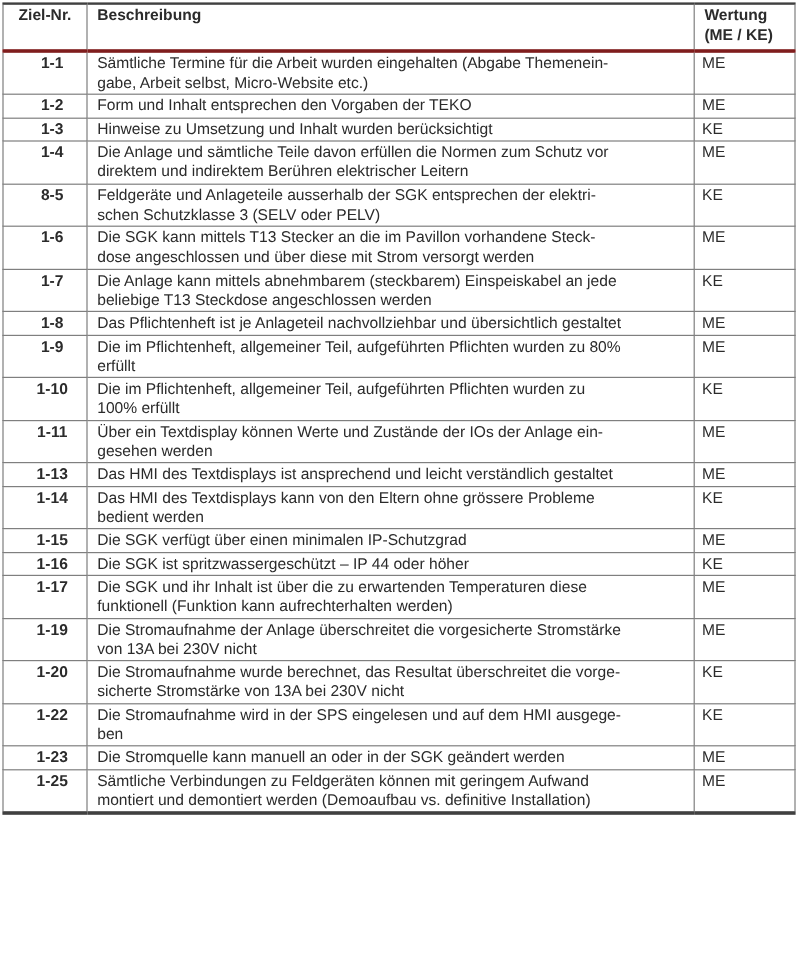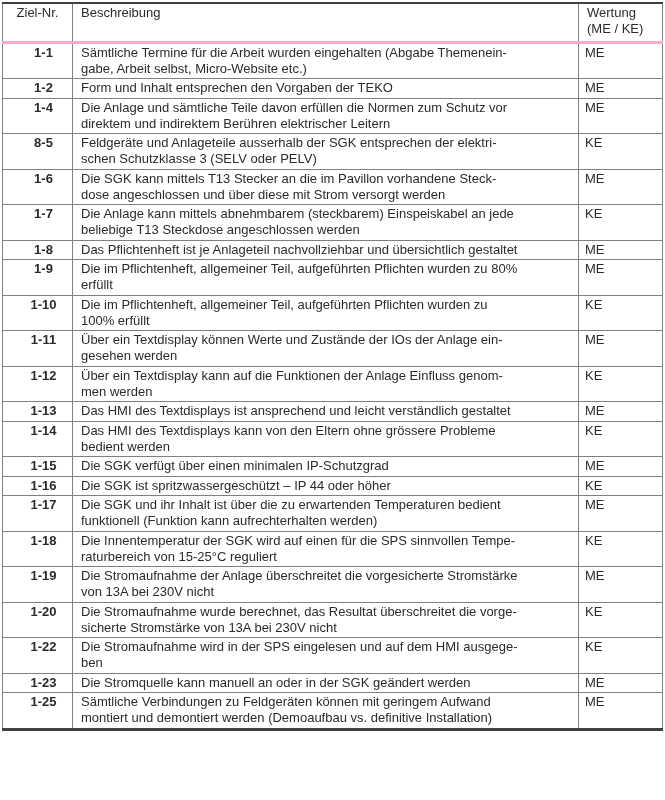--- a/index.html
+++ b/index.html
@@ -25,22 +25,22 @@
   .doc-table th, .doc-table td {
     border: 1.5px solid #7f7f7f;
     vertical-align: top;
     padding: 1px 4px 1.5px 8px;
     white-space: pre-line;
     overflow: hidden;
   }
   
   .doc-table thead th {
     border-top: 2.5px solid #404040;
-    border-bottom: 3px solid #f9a8d4;
-    font-weight: normal;
+    border-bottom: 3px solid #7f1d1d;
+    font-weight: bold;
     text-align: left;
     height: 34px;
   }
   .doc-table tbody tr:last-child td {
     border-bottom: 3px solid #404040;
   }
   .col-nr   { width: 70px; }
   .col-desc { width: 506px; }
   .col-wert { width: 84px; }
   .doc-table th.col-nr { text-align: center; padding-left: 4px; }
@@ -72,20 +72,25 @@
       <tr>
         <td class="nr">1-1</td>
         <td class="beschreibung">Sämtliche Termine für die Arbeit wurden eingehalten (Abgabe Themenein-
 gabe, Arbeit selbst, Micro-Website etc.)</td>
         <td class="wertung">ME</td>
       </tr>
       <tr>
         <td class="nr">1-2</td>
         <td class="beschreibung">Form und Inhalt entsprechen den Vorgaben der TEKO</td>
         <td class="wertung">ME</td>
+      </tr>
+      <tr>
+        <td class="nr">1-3</td>
+        <td class="beschreibung">Hinweise zu Umsetzung und Inhalt wurden berücksichtigt</td>
+        <td class="wertung">KE</td>
       </tr>
       <tr>
         <td class="nr">1-4</td>
         <td class="beschreibung">Die Anlage und sämtliche Teile davon erfüllen die Normen zum Schutz vor
 direktem und indirektem Berühren elektrischer Leitern</td>
         <td class="wertung">ME</td>
       </tr>
       <tr>
         <td class="nr">8-5</td>
         <td class="beschreibung">Feldgeräte und Anlageteile ausserhalb der SGK entsprechen der elektri-
@@ -121,26 +126,20 @@
 100% erfüllt</td>
         <td class="wertung">KE</td>
       </tr>
       <tr>
         <td class="nr">1-11</td>
         <td class="beschreibung">Über ein Textdisplay können Werte und Zustände der IOs der Anlage ein-
 gesehen werden</td>
         <td class="wertung">ME</td>
       </tr>
       <tr>
-        <td class="nr">1-12</td>
-        <td class="beschreibung">Über ein Textdisplay kann auf die Funktionen der Anlage Einfluss genom-
-men werden</td>
-        <td class="wertung">KE</td>
-      </tr>
-      <tr>
         <td class="nr">1-13</td>
         <td class="beschreibung">Das HMI des Textdisplays ist ansprechend und leicht verständlich gestaltet</td>
         <td class="wertung">ME</td>
       </tr>
       <tr>
         <td class="nr">1-14</td>
         <td class="beschreibung">Das HMI des Textdisplays kann von den Eltern ohne grössere Probleme
 bedient werden</td>
         <td class="wertung">KE</td>
       </tr>
@@ -149,29 +148,23 @@
         <td class="beschreibung">Die SGK verfügt über einen minimalen IP-Schutzgrad</td>
         <td class="wertung">ME</td>
       </tr>
       <tr>
         <td class="nr">1-16</td>
         <td class="beschreibung">Die SGK ist spritzwassergeschützt – IP 44 oder höher</td>
         <td class="wertung">KE</td>
       </tr>
       <tr>
         <td class="nr">1-17</td>
-        <td class="beschreibung">Die SGK und ihr Inhalt ist über die zu erwartenden Temperaturen bedient
+        <td class="beschreibung">Die SGK und ihr Inhalt ist über die zu erwartenden Temperaturen diese
 funktionell (Funktion kann aufrechterhalten werden)</td>
         <td class="wertung">ME</td>
-      </tr>
-      <tr>
-        <td class="nr">1-18</td>
-        <td class="beschreibung">Die Innentemperatur der SGK wird auf einen für die SPS sinnvollen Tempe-
-raturbereich von 15-25°C reguliert</td>
-        <td class="wertung">KE</td>
       </tr>
       <tr>
         <td class="nr">1-19</td>
         <td class="beschreibung">Die Stromaufnahme der Anlage überschreitet die vorgesicherte Stromstärke
 von 13A bei 230V nicht</td>
         <td class="wertung">ME</td>
       </tr>
       <tr>
         <td class="nr">1-20</td>
         <td class="beschreibung">Die Stromaufnahme wurde berechnet, das Resultat überschreitet die vorge-

